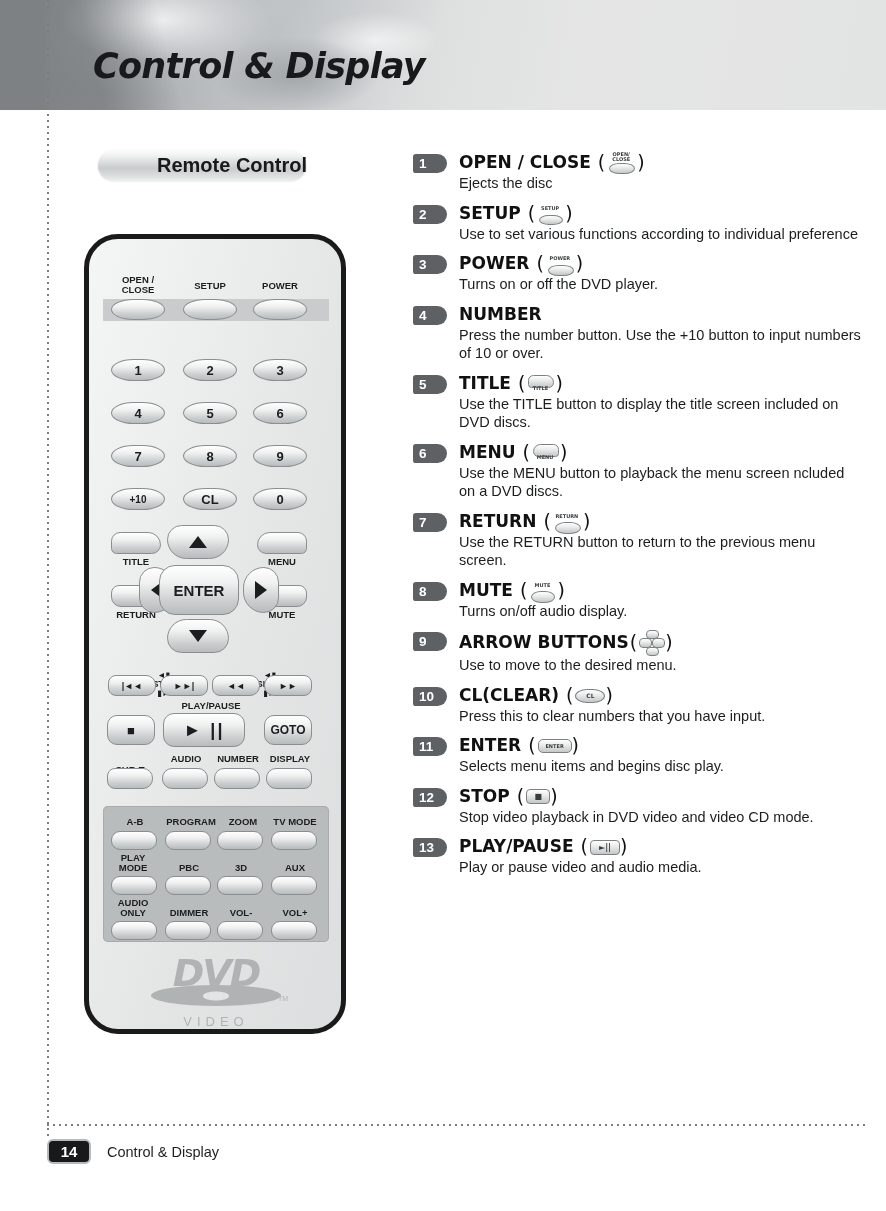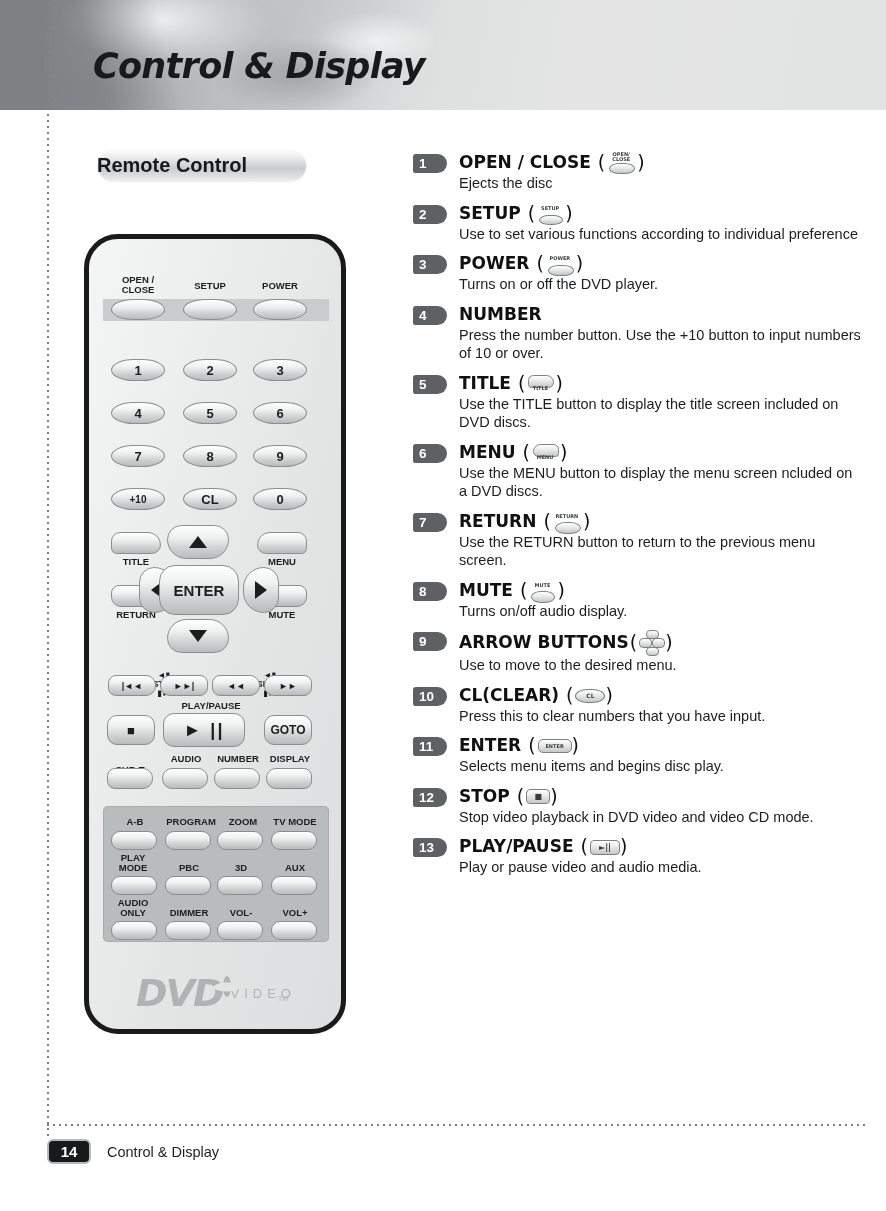--- a/index.html
+++ b/index.html
@@ -31,21 +31,21 @@
      background-image:linear-gradient(to bottom,#7b7e80 0 2px,rgba(0,0,0,0) 2px 6px);
      background-size:2px 6px;}
   #hrule{position:absolute;left:47px;top:1124px;width:820px;height:2px;
      background-image:linear-gradient(to right,#7b7e80 0 2px,rgba(0,0,0,0) 2px 6px);
      background-size:6px 2px;}
 
   
   #rc-badge{position:absolute;left:97px;top:148px;width:210px;height:35px;border-radius:18px;
      background:linear-gradient(to bottom,#ffffff 0%,#f2f3f3 20%,#c9cccd 58%,#dcdedf 80%,#f4f5f5 100%);
      box-shadow:inset 0 0 0 1px rgba(255,255,255,.8);
-     display:flex;align-items:center;justify-content:flex-start;}
+     display:flex;align-items:center;justify-content:flex-end;}
   #rc-badge span{font-size:20px;font-weight:bold;color:#17191b;letter-spacing:0px;}
 
   
   #remote{position:absolute;left:84px;top:234px;width:262px;height:800px;
      border:5px solid #1a1a1a;border-radius:34px;
      background:linear-gradient(105deg,#f4f5f5 0%,#eceded 30%,#e3e5e5 62%,#dcdedf 100%);
      box-sizing:border-box;}
   .rband{position:absolute;background:#c9cbcc;}
 
   
@@ -63,21 +63,21 @@
   .tri-dn{border-left:9px solid transparent;border-right:9px solid transparent;border-top:12px solid #1b1d1f;}
   .tri-lt{border-top:9px solid transparent;border-bottom:9px solid transparent;border-right:12px solid #1b1d1f;}
   .tri-rt{border-top:9px solid transparent;border-bottom:9px solid transparent;border-left:12px solid #1b1d1f;}
 
   
   #bpanel{position:absolute;left:14px;top:567px;width:226px;height:136px;border-radius:5px;
      background:#b9bcbd;box-shadow:inset 0 0 0 1px #a9acad;}
 
   
   #dvdlogo{position:absolute;left:47px;top:718px;width:160px;height:72px;
-     display:flex;flex-direction:row;align-items:center;}
+     display:flex;flex-direction:column;align-items:center;justify-content:space-between;}
   #dvdlogo .dvdtxt{font-size:38px;font-weight:bold;font-style:italic;color:#b0b3b4;
      letter-spacing:-2px;line-height:33px;font-family:"DejaVu Sans","Liberation Sans",sans-serif;}
   #dvdlogo .ellip{width:130px;height:21px;border-radius:50%;background:#b0b3b4;
      margin-top:-13px;position:relative;}
   #dvdlogo .ellip:after{content:"";position:absolute;left:50%;top:50%;transform:translate(-50%,-50%);
      width:26px;height:9px;border-radius:50%;background:#e3e5e5;}
   #dvdlogo .vid{font-size:13px;color:#b0b3b4;letter-spacing:5px;margin-top:0;font-weight:normal;}
   #dvdlogo .tm{position:absolute;right:8px;top:38px;font-size:7px;color:#b0b3b4;}
 
   
@@ -321,21 +321,21 @@
     <div class="num">6</div>
     <div class="ttl">
       <span>MENU</span>
       <span class="paren">&nbsp;(</span>
       <span class="mini" style="width:28px;height:20px;">
         <span class="pill" style="position:absolute;left:2px;top:2px;width:24px;height:11px;display:block;border-radius:11px 8px 5px 8px;"></span>
         <span class="cap" style="top:13px;">MENU</span>
       </span>
       <span class="paren">)</span>
     </div>
-    <div class="desc">Use the MENU button to display the menu screen ncluded on a DVD discs.</div>
+    <div class="desc">Use the MENU button to playback the menu screen ncluded on a DVD discs.</div>
   </div>
 
   <div class="item">
     <div class="num">7</div>
     <div class="ttl">
       <span>RETURN</span>
       <span class="paren">&nbsp;(</span>
       <span class="mini" style="width:30px;height:20px;">
         <span class="cap" style="top:3px;">RETURN</span>
         <span class="pill" style="position:absolute;left:3px;top:11px;width:24px;height:10px;display:block;"></span>

